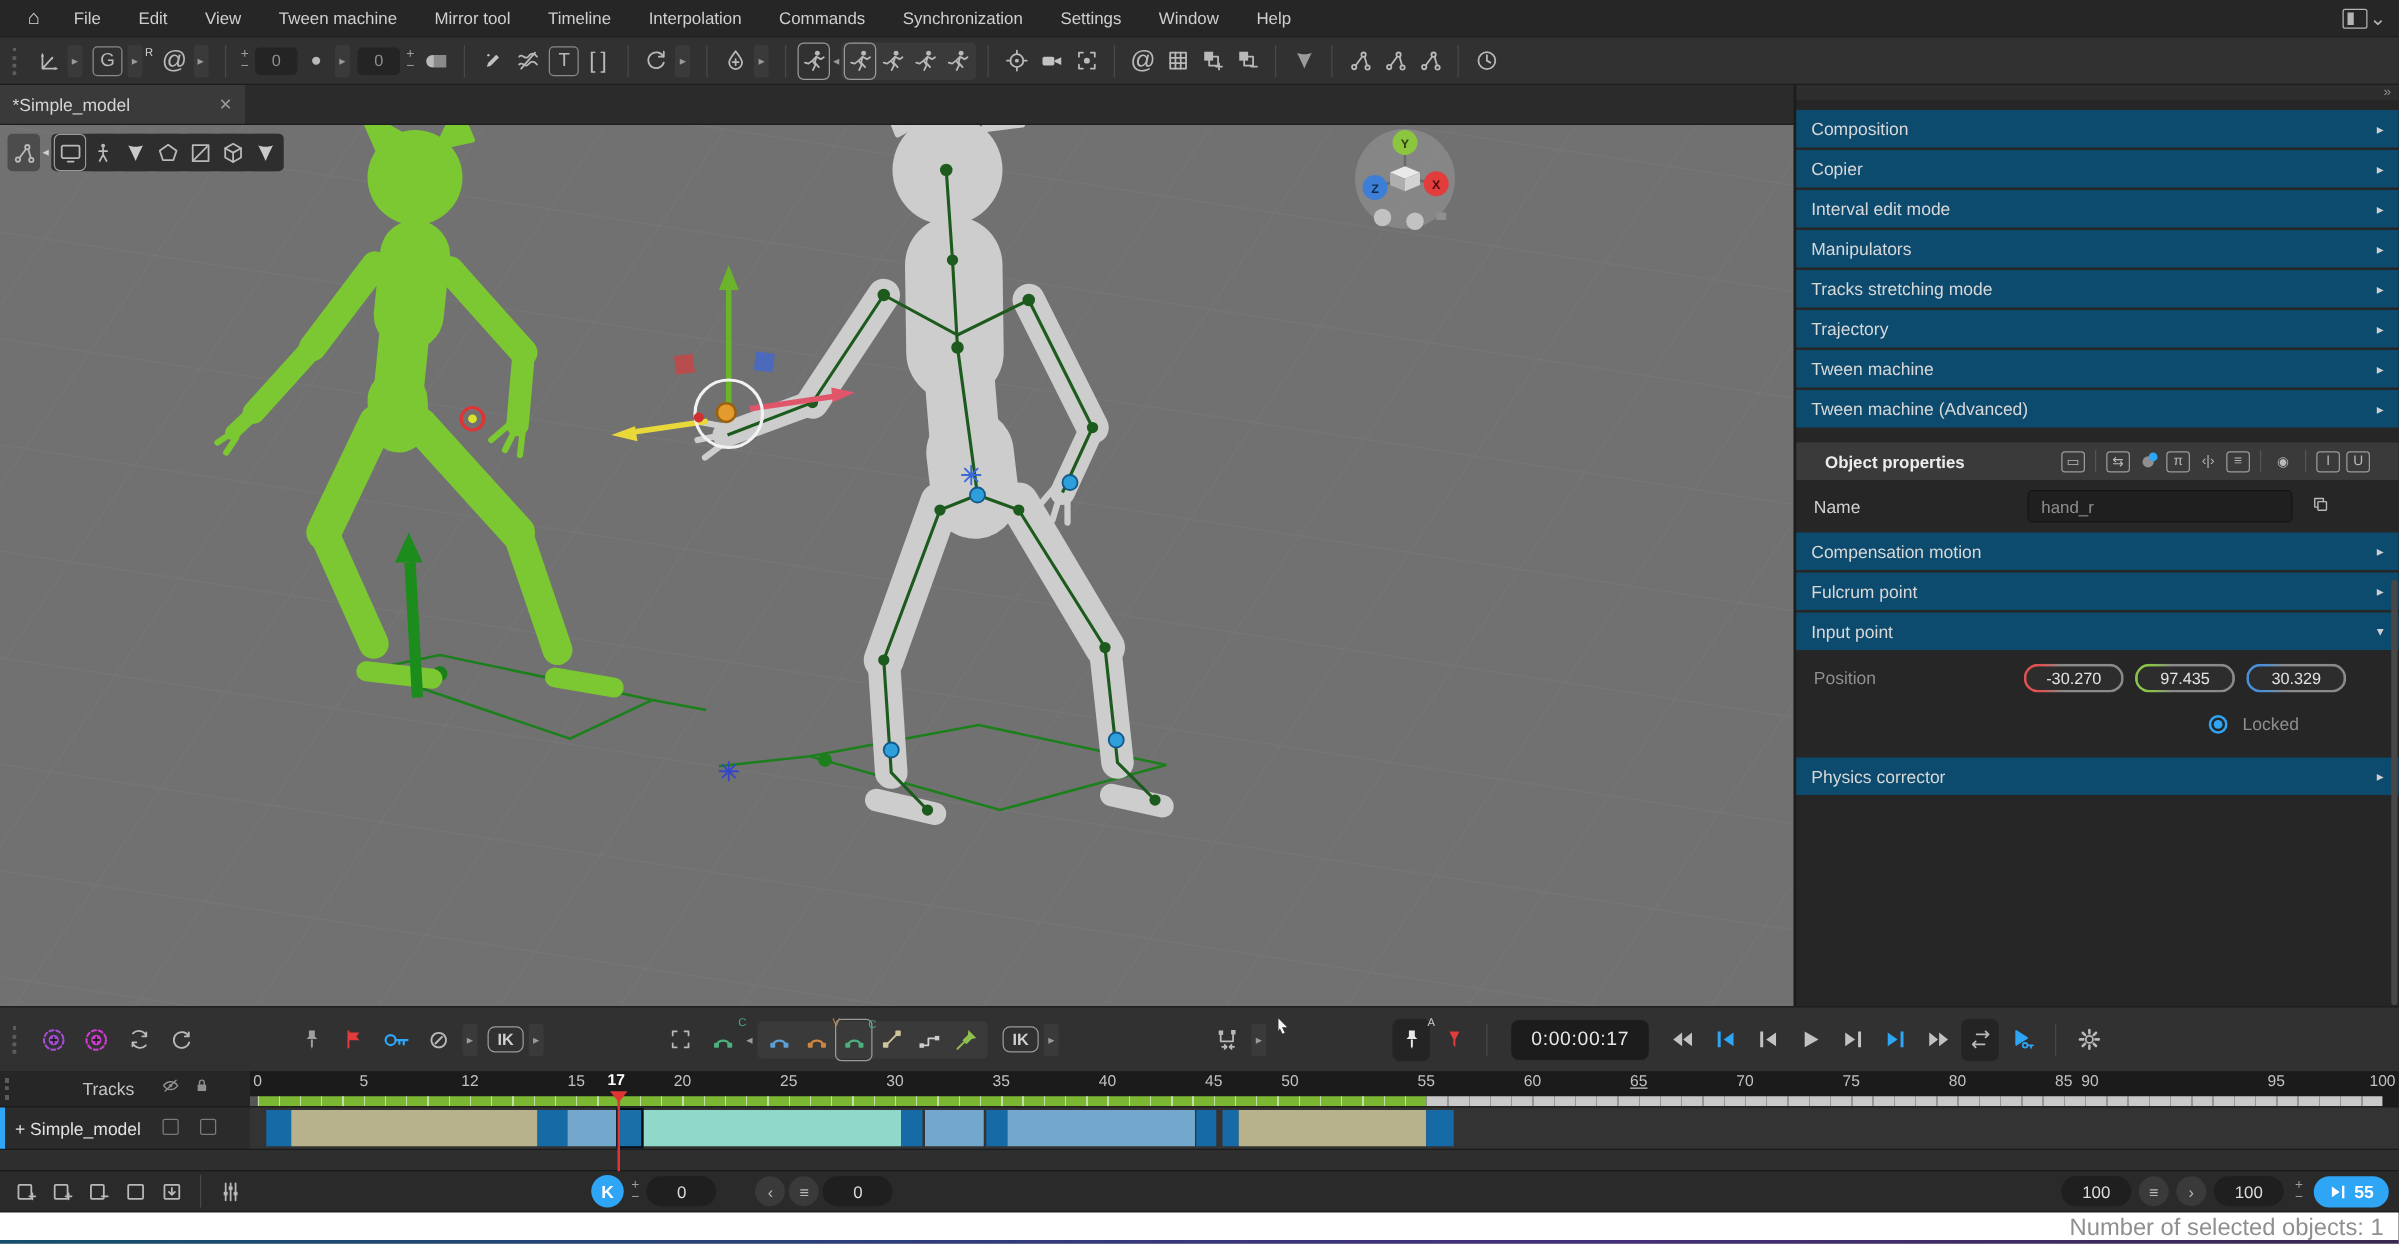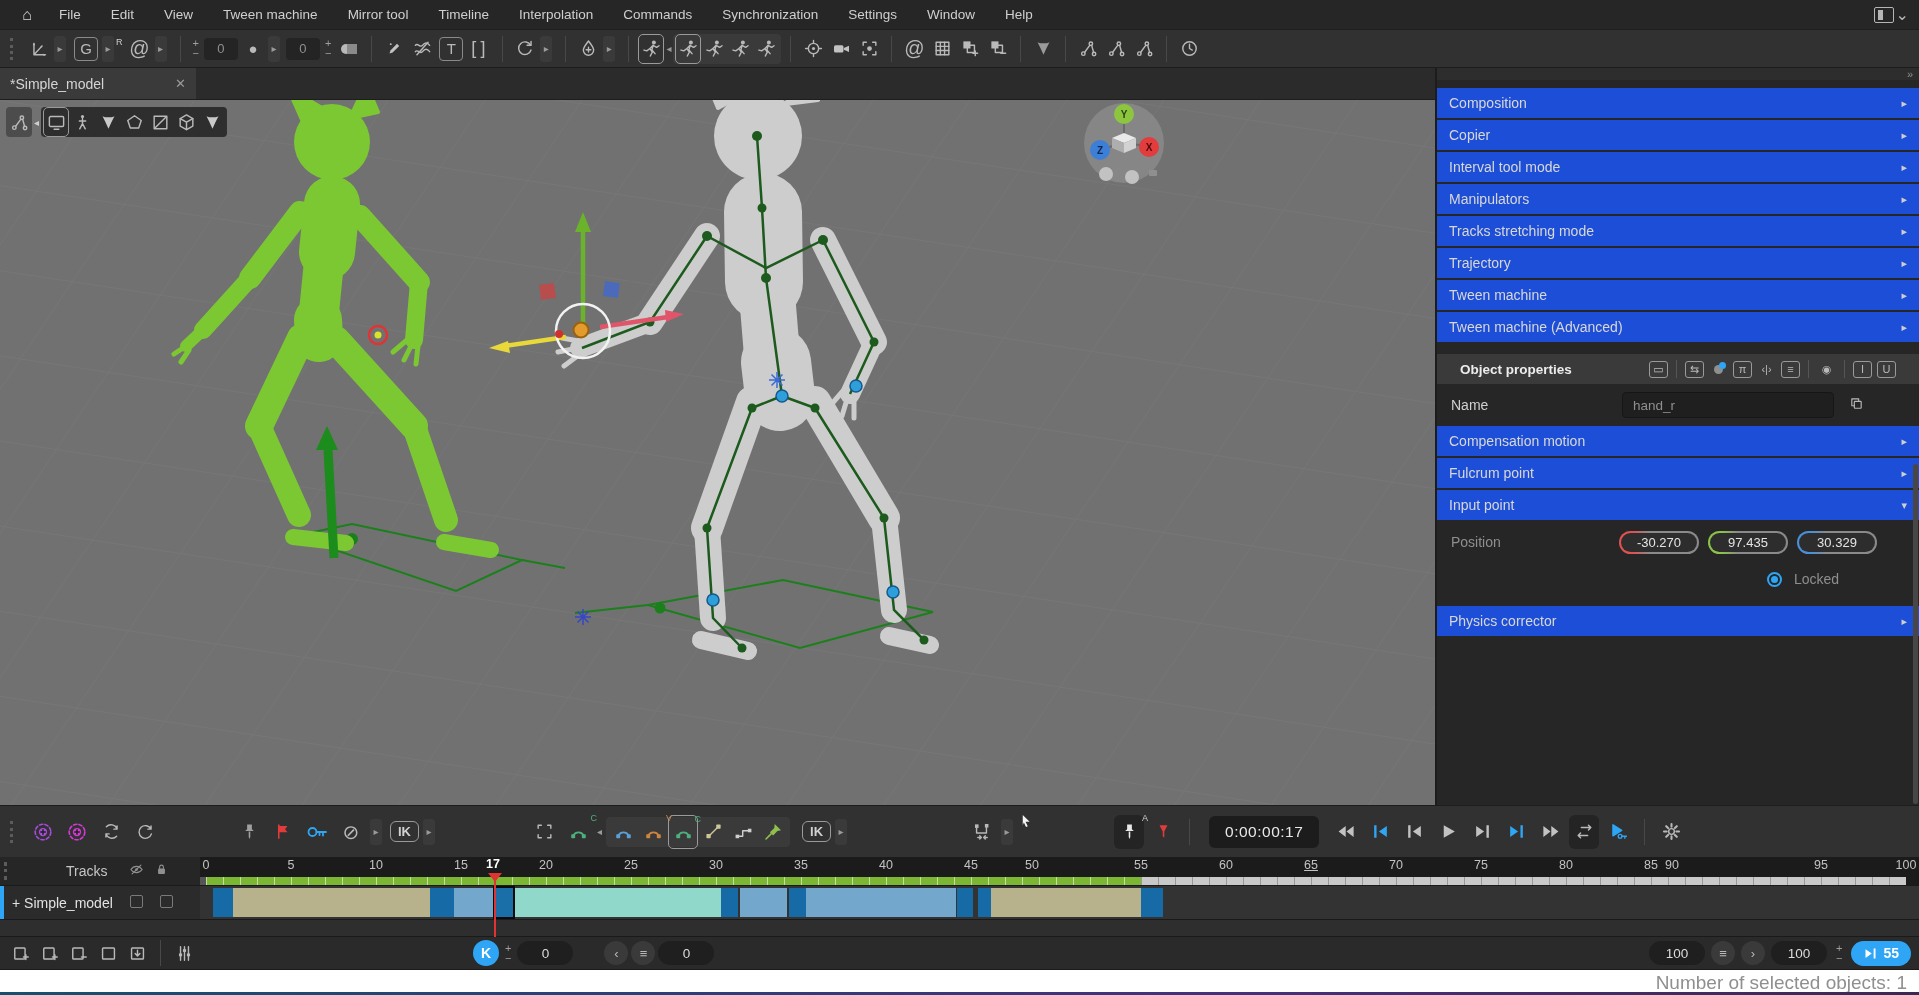--- a/index.html
+++ b/index.html
@@ -39,21 +39,21 @@
   #vptools{position:absolute;top:7px;left:6px;display:flex;align-items:center;gap:2px;z-index:5}
   #vptools .ic{background:rgba(46,46,46,.55)}
   #vptools .grp{background:rgba(40,40,40,.9)}
   
   #rpanel{width:484px;background:#262626;border-left:2px solid #1c1c1c;position:relative;flex:none}
   #rtop{height:12px;display:flex;justify-content:flex-end;align-items:center;padding-right:6px;color:#8f8f8f;font-size:11px;background:#2d2d2d}
   #ptabs{height:30px;display:flex;gap:1px;background:#222;align-items:stretch}
   .ptab{padding:0 15px;display:flex;align-items:center;font-size:13.5px;color:#8f8f8f;background:#2b2b2b}
   .ptab.act{background:#3a3a3a;color:#e6e6e6}
   #psecs{margin-top:8px}
-  .prow{height:30px;background:#1d4ed8;display:flex;align-items:center;padding:0 12px;margin-bottom:2px;font-size:14px;color:#d8d8d8}
+  .prow{height:30px;background:#0c4a6e;display:flex;align-items:center;padding:0 12px;margin-bottom:2px;font-size:14px;color:#d8d8d8}
   .prow .arr{margin-left:auto;font-size:11px;color:#cfcfcf}
   #ophead{height:30px;background:#3a3a3a;display:flex;align-items:center;padding:0 23px;margin-top:12px;font-size:14px;color:#ececec;gap:6px}
   #ophead .t{font-weight:bold;font-size:13.5px}
   .opic{width:19px;height:17px;border:1.5px solid #9a9a9a;border-radius:3px;display:flex;align-items:center;justify-content:center;font-size:11px;color:#b9b9b9;position:relative}
   .opic.nob{border-color:transparent}
   .opdiv{width:1px;height:18px;background:#555;margin:0 3px}
   .bluedot{width:9px;height:9px;border-radius:50%;background:#8f8f8f;position:relative}
   .bluedot:after{content:"";position:absolute;right:-3px;top:-3px;width:7px;height:7px;border-radius:50%;background:#2ea6f5}
   #namerow{height:42px;display:flex;align-items:center;padding:0 14px;font-size:14px;color:#d0d0d0;position:relative}
   #nameinput{position:absolute;left:185px;width:212px;height:26px;background:#1f1f1f;border:1px solid #161616;border-radius:4px;color:#8f8f8f;font-size:13.5px;padding:0 10px;display:flex;align-items:center}
@@ -707,21 +707,21 @@
       <div id="psecs">
           <div class="prow">
             <span>Composition</span>
             <span class="arr">▸</span>
           </div>
           <div class="prow">
             <span>Copier</span>
             <span class="arr">▸</span>
           </div>
           <div class="prow">
-            <span>Interval tool mode</span>
+            <span>Interval edit mode</span>
             <span class="arr">▸</span>
           </div>
           <div class="prow">
             <span>Manipulators</span>
             <span class="arr">▸</span>
           </div>
           <div class="prow">
             <span>Tracks stretching mode</span>
             <span class="arr">▸</span>
           </div>
@@ -981,21 +981,21 @@
               <use href="#s-eyeoff"></use>
             </svg></span>
         <span style="margin-left:10px"><svg class="i sm" style="stroke:#8f8f8f;color:#8f8f8f">
               <use href="#s-lock"></use>
             </svg></span>
       </div>
       <div class="tl-area" id="rulerarea">
         <div id="rlabels">
             <span class="rlab" style="left: 6px;">0</span>
             <span class="rlab" style="left: 91px;">5</span>
-            <span class="rlab" style="left: 176px;">10</span>
+            <span class="rlab" style="left: 176px;">12</span>
             <span class="rlab" style="left: 261px;">15</span>
             <span class="rlab" style="left: 346px;">20</span>
             <span class="rlab" style="left: 431px;">25</span>
             <span class="rlab" style="left: 516px;">30</span>
             <span class="rlab" style="left: 601px;">35</span>
             <span class="rlab" style="left: 686px;">40</span>
             <span class="rlab" style="left: 771px;">45</span>
             <span class="rlab" style="left: 832px;">50</span>
             <span class="rlab" style="left: 941px;">55</span>
             <span class="rlab" style="left: 1026px;">60</span>

